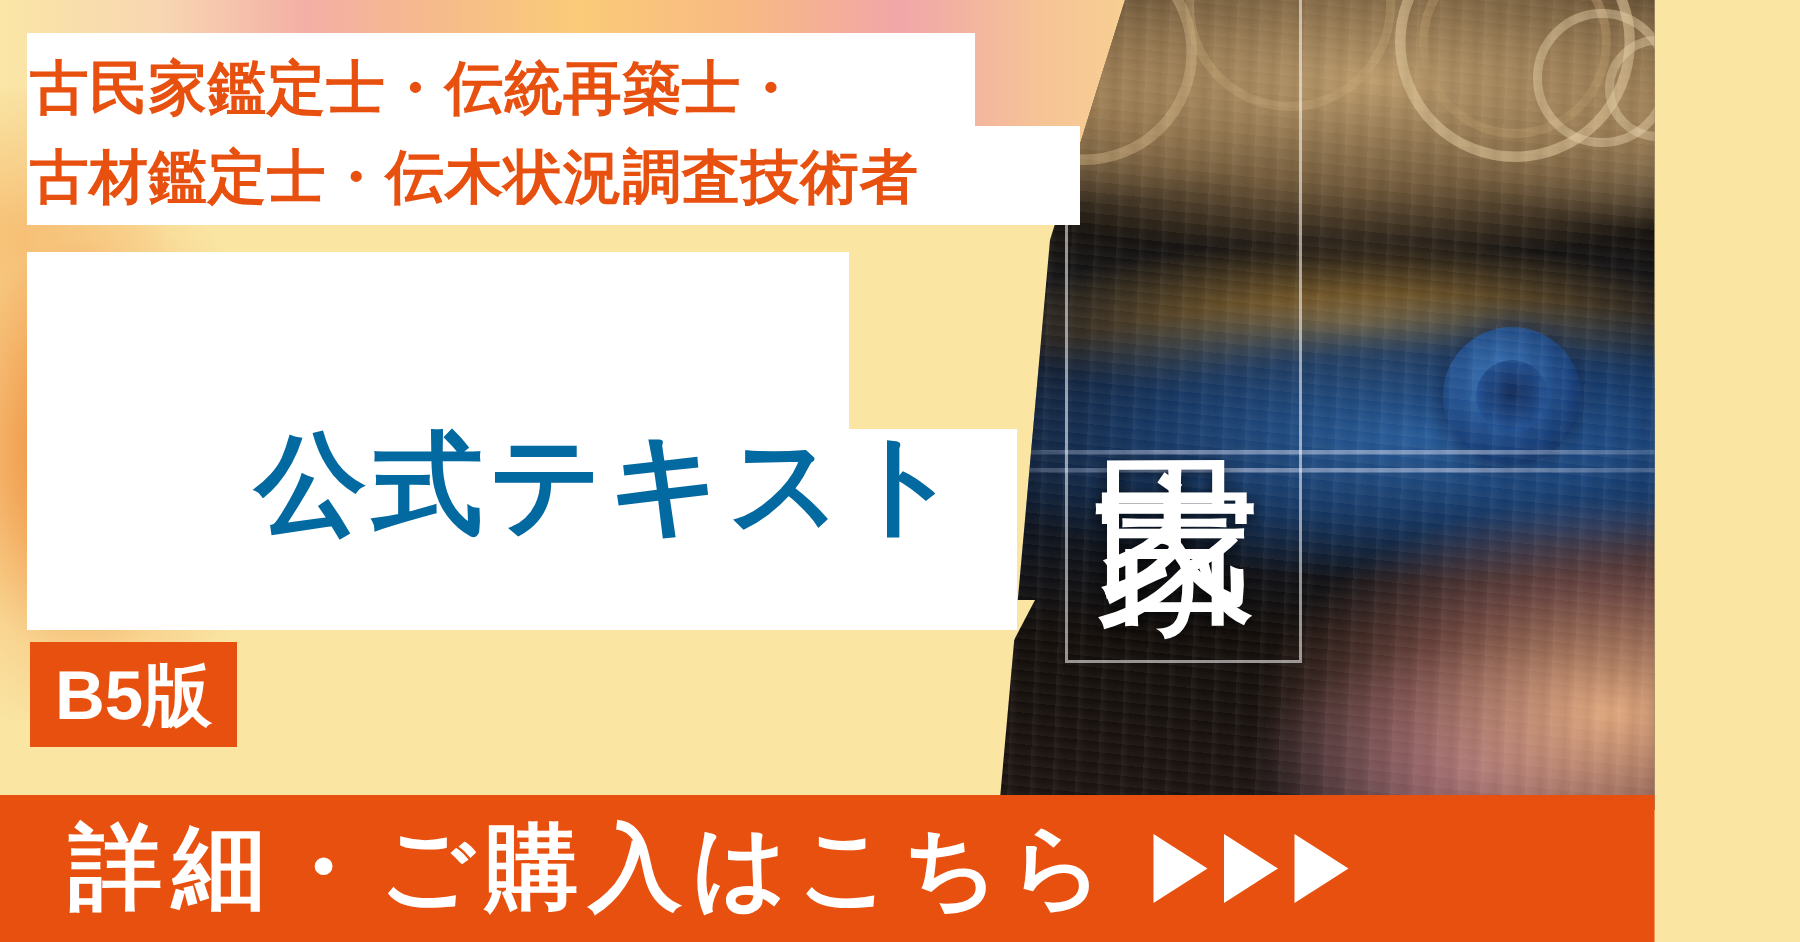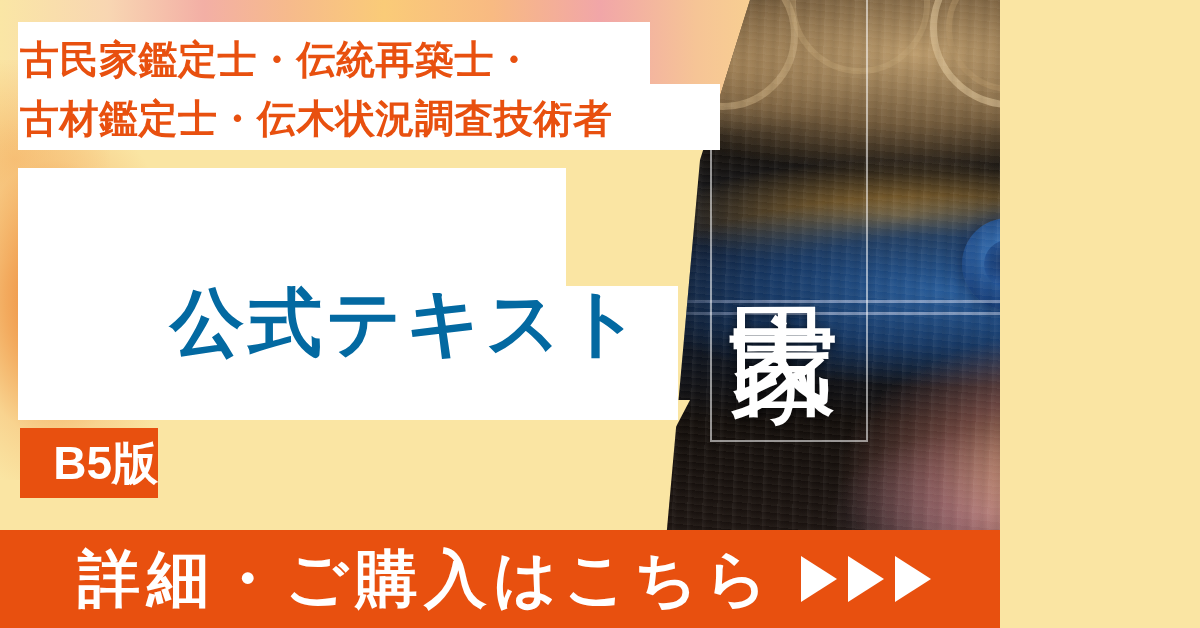--- a/index.html
+++ b/index.html
@@ -2,21 +2,21 @@
 <html><head>
 <meta charset="utf-8">
 <style>
   * { margin:0; padding:0; box-sizing:border-box; }
   html, body {
     width:1200px; height:628px; overflow:hidden;
     font-family:"Liberation Sans","DejaVu Sans",sans-serif;
     background:#FAE5A3;
   }
   #banner {
-    position:relative; width:1000px; height:628px; overflow:hidden;
+    position:relative; width:1103px; height:628px; overflow:hidden;
     background:#FAE5A3;
   }
 
   
   .bg-base {
     position:absolute; inset:0;
     background:#FAE5A3;
   }
   .bg-topband {
     position:absolute; left:0; top:0; width:1200px; height:150px;
@@ -167,42 +167,42 @@
     letter-spacing:4px;
   }
 
   
   .badge {
     position:absolute; left:20px; top:428px;
     width:138px; height:70px;
     background:#E8500F;
     color:#ffffff;
     font-size:46px; font-weight:700;
-    line-height:70px; text-align:right;
+    line-height:70px; text-align:center;
     letter-spacing:0;
   }
   .price {
     position:absolute; left:176px; top:430px;
     color:#E8500F; font-size:56px; font-weight:400;
     line-height:66px; letter-spacing:0;
     white-space:nowrap;
   }
 
   
   .cream-wedge {
     position:absolute; left:560px; top:400px; width:200px; height:130px;
     background:#FAE5A3;
     clip-path: polygon(0 0, 130px 0, 62px 130px, 0 130px);
   }
 
   
   .cta {
     position:absolute; left:0; top:530px; width:1200px; height:98px;
     background:#E8500F;
-    display:flex; align-items:center;padding-left:32px;
+    display:flex; align-items:center;
   }
   .cta-text {
     color:#ffffff; font-size:62px; font-weight:700;
     letter-spacing:7px; line-height:1;
     margin-left:46px;
     white-space:nowrap;
   }
   .cta-arrows { display:flex; gap:11px; margin-left:26px; align-items:center; }
   .arrow {
     width:0; height:0;

